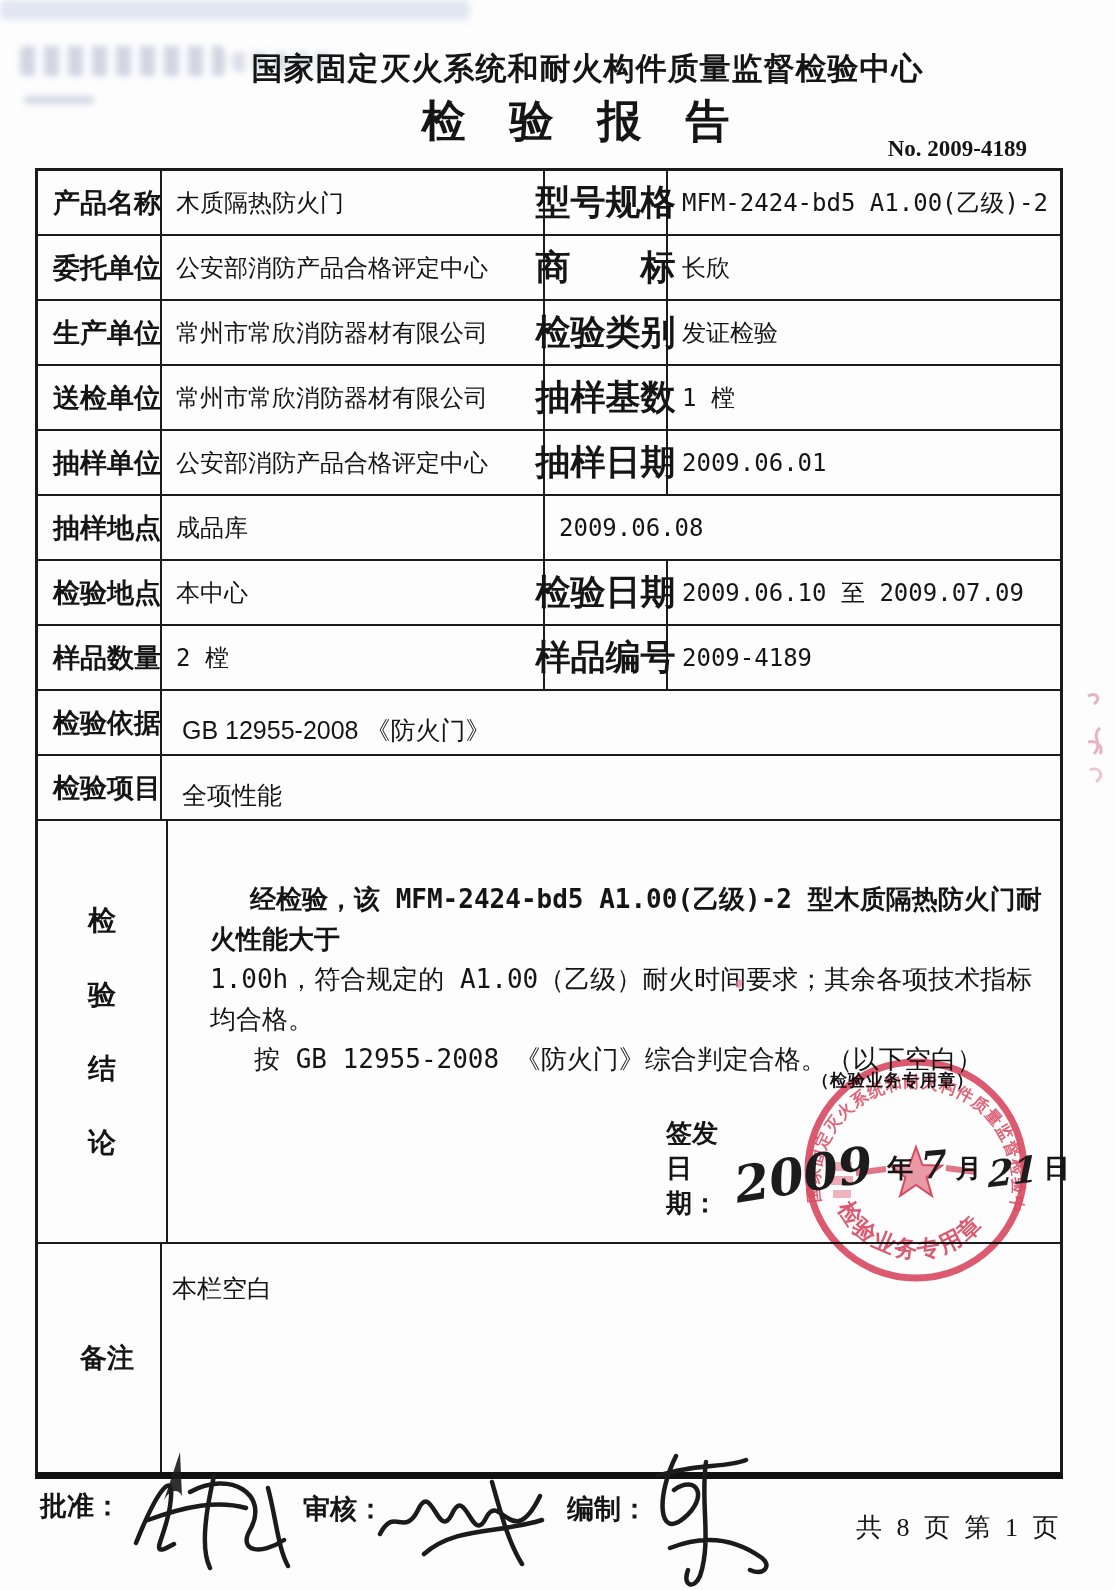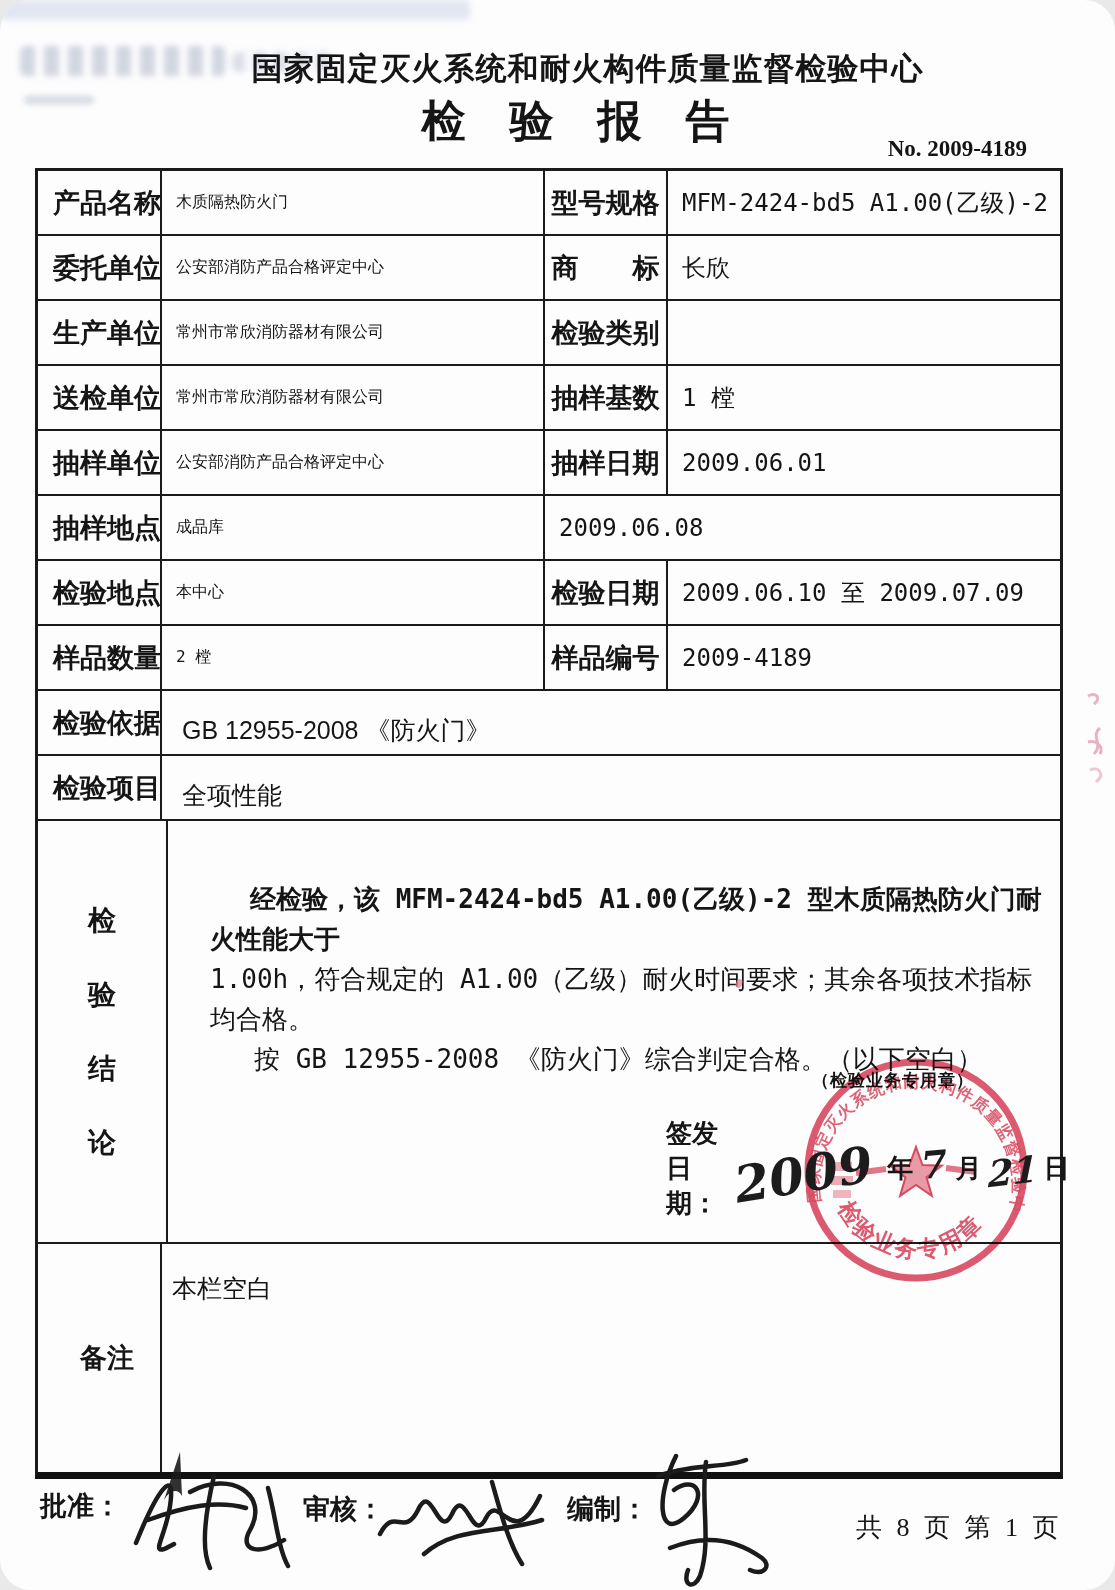--- a/index.html
+++ b/index.html
@@ -1,38 +1,38 @@
 <!DOCTYPE html>
 <html><head>
 <meta charset="utf-8">
 <style>
   html,body{margin:0;padding:0;background:#e9e9e9;}
   #page{position:relative;width:1115px;height:1590px;margin:0 auto;background:#fdfdfe;
-        font-family:"Liberation Sans","DejaVu Sans",sans-serif;color:#151515;overflow:hidden;border-radius:31px;}
+        font-family:"Liberation Sans","DejaVu Sans",sans-serif;color:#151515;overflow:hidden;}
   
   .smudge{position:absolute;filter:blur(3px);border-radius:6px;}
   
   #org-title{position:absolute;left:0;top:48px;width:1115px;text-align:center;
              font-size:31px;font-weight:bold;letter-spacing:1px;transform:translateX(30px);white-space:nowrap;}
   #report-title{position:absolute;left:0;top:92px;width:1115px;text-align:center;
              font-size:44px;font-weight:bold;transform:translateX(18px);white-space:nowrap;}
   #report-no{position:absolute;right:88px;top:136px;font-size:23px;font-weight:bold;
              font-family:"Liberation Serif","DejaVu Serif",serif;}
   
   #report-table{position:absolute;left:35px;top:168px;width:1028px;box-sizing:border-box;
                 border:3px solid #1b1b1b;border-bottom:7px solid #111;}
   .trow{display:flex;border-bottom:2px solid #1b1b1b;box-sizing:border-box;}
   .trow:last-child{border-bottom:none;}
   .cell{box-sizing:border-box;display:flex;align-items:center;}
   .lbl{width:124px;justify-content:center;font-weight:bold;font-size:27px;
        border-right:2px solid #1b1b1b;flex-shrink:0;white-space:nowrap;padding-left:16px;}
-  .val{width:383px;padding-left:14px;font-size:16px;flex-shrink:0;
+  .val{width:383px;padding-left:14px;font-size:24px;flex-shrink:0;
        font-family:"DejaVu Sans Mono","Liberation Sans",sans-serif;
        border-right:2px solid #1b1b1b;white-space:nowrap;}
-  .lbl2{width:123px;justify-content:center;font-weight:bold;font-size:27px;
+  .lbl2{width:123px;justify-content:center;font-weight:bold;font-size:35px;
         border-right:2px solid #1b1b1b;flex-shrink:0;white-space:nowrap;}
   .val2{flex:1;padding-left:14px;font-size:24px;border-right:none;white-space:nowrap;
         font-family:"DejaVu Sans Mono","Liberation Sans",sans-serif;}
   .r{height:65px;}
   .valwide{flex:1;padding-left:20px;font-size:25px;border-right:none;white-space:nowrap;
         font-family:Liberation Sans, sans-serif;margin-top:16px;}
   
   #conclusion-row{height:423px;}
   #conclusion-label{width:128px;border-right:2px solid #1b1b1b;flex-shrink:0;display:flex;
         flex-direction:column;align-items:center;justify-content:center;gap:36px;
@@ -91,20 +91,21 @@
     <div class="trow r">
       <div class="cell lbl">委托单位</div>
       <div class="cell val">公安部消防产品合格评定中心</div>
       <div class="cell lbl2">商　　标</div>
       <div class="cell val2">长欣</div>
     </div>
     <div class="trow r">
       <div class="cell lbl">生产单位</div>
       <div class="cell val">常州市常欣消防器材有限公司</div>
       <div class="cell lbl2">检验类别</div>
+      <div class="cell val2">发证检验</div>
     </div>
     <div class="trow r">
       <div class="cell lbl">送检单位</div>
       <div class="cell val">常州市常欣消防器材有限公司</div>
       <div class="cell lbl2">抽样基数</div>
       <div class="cell val2">1 樘</div>
     </div>
     <div class="trow r">
       <div class="cell lbl">抽样单位</div>
       <div class="cell val">公安部消防产品合格评定中心</div>

